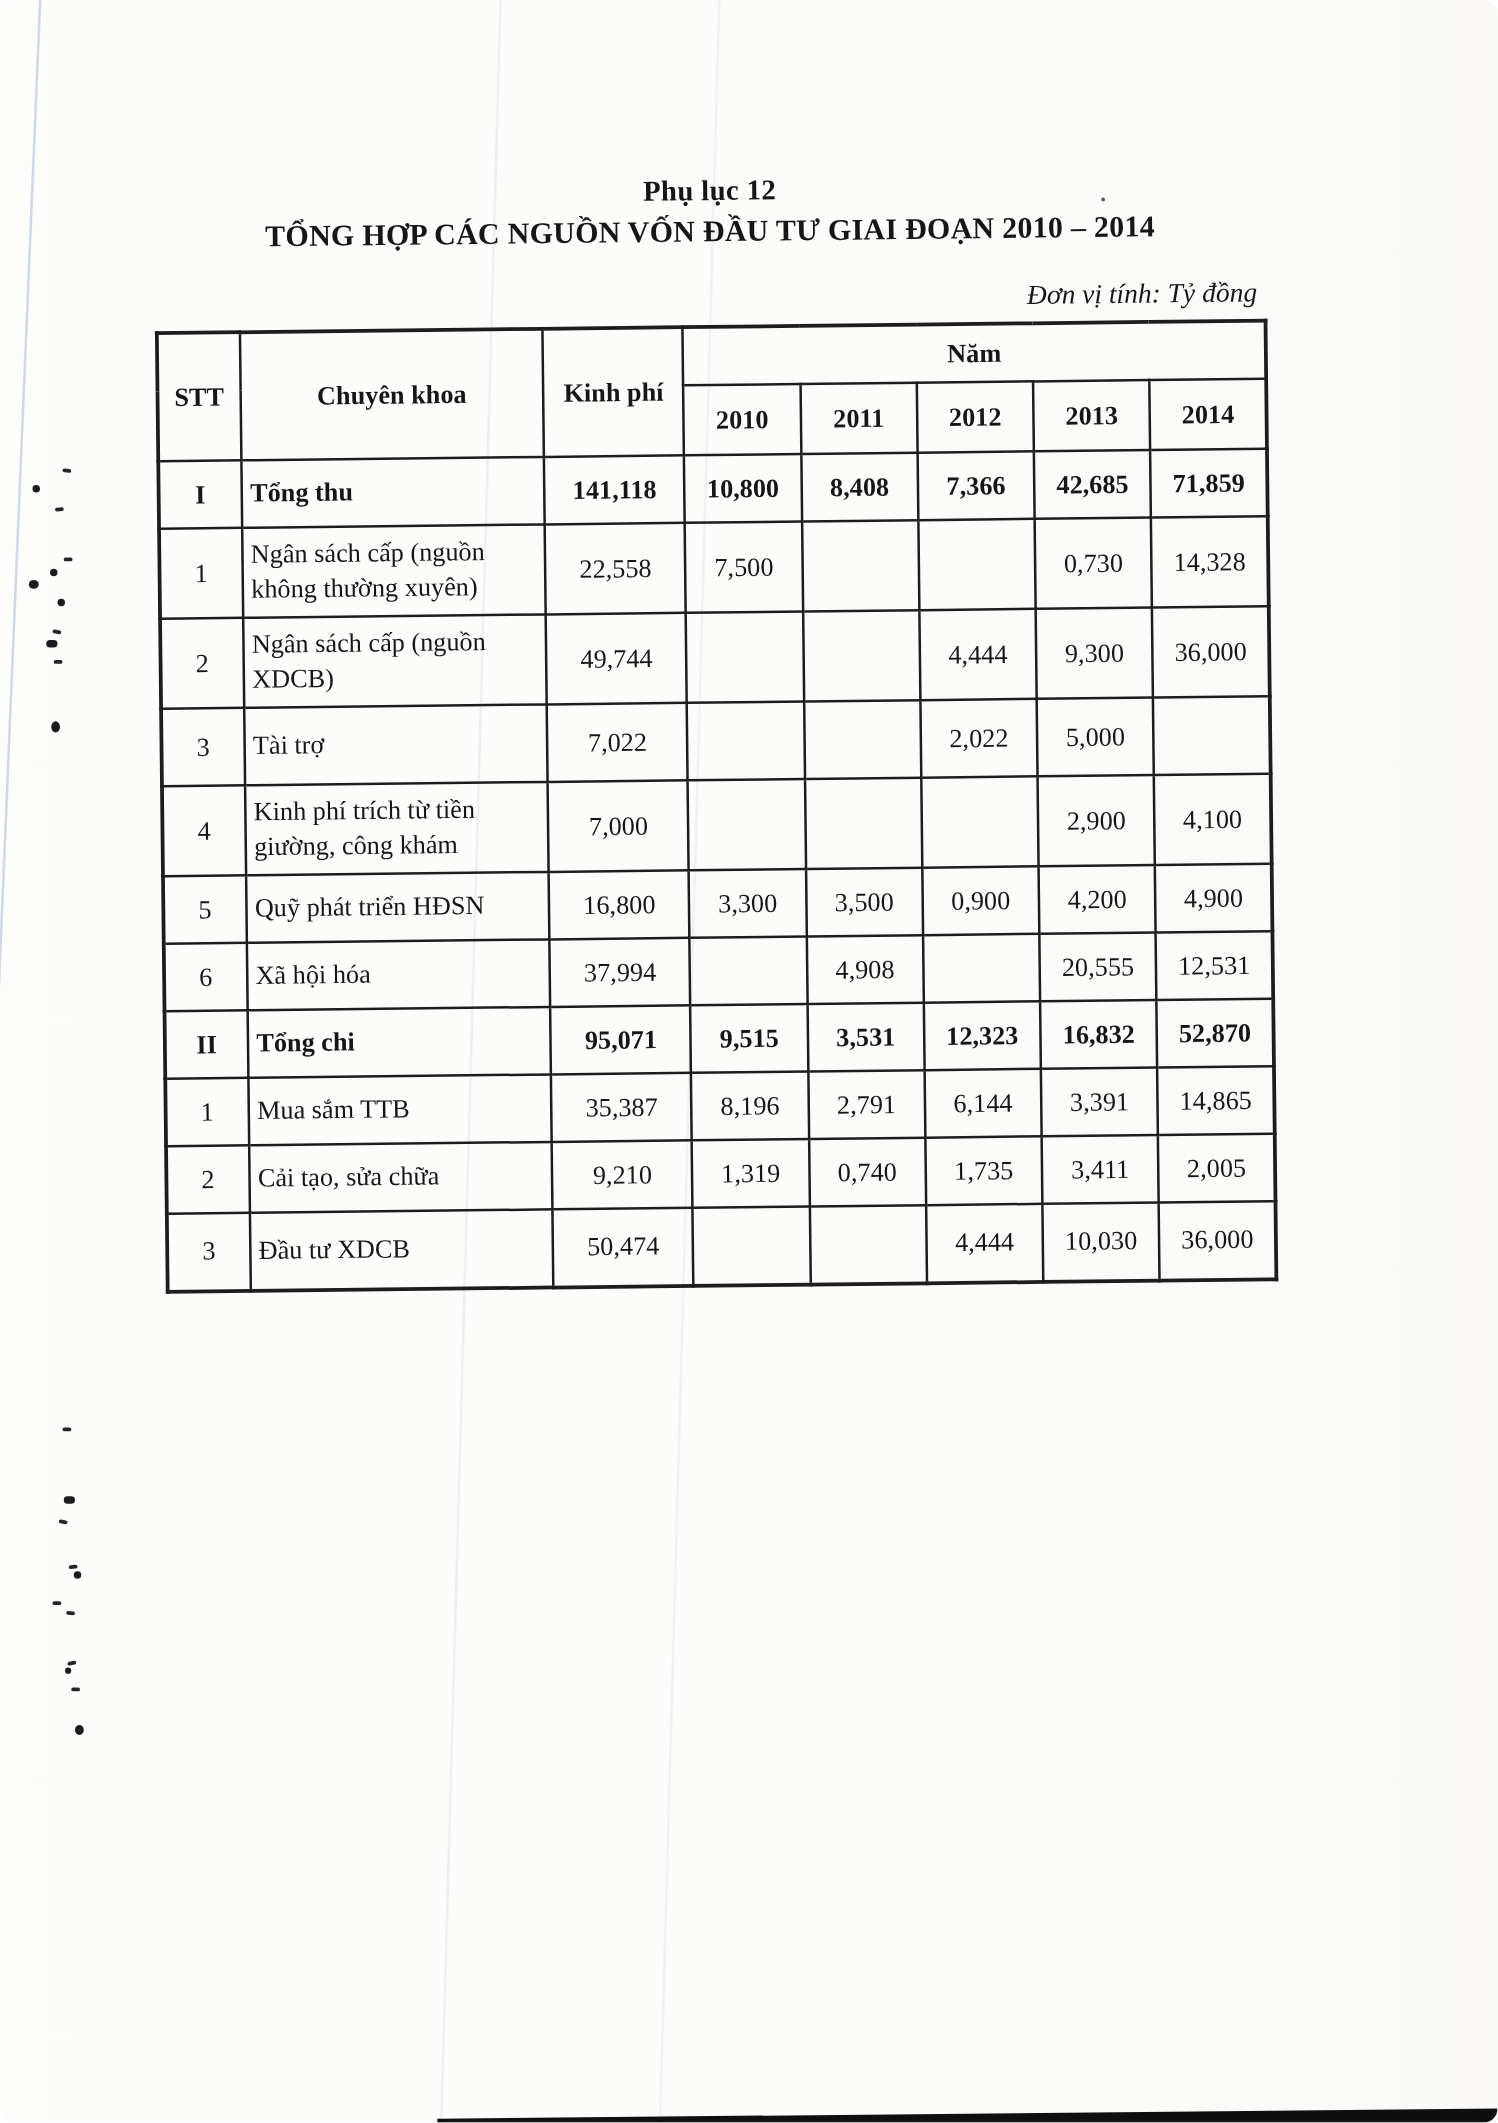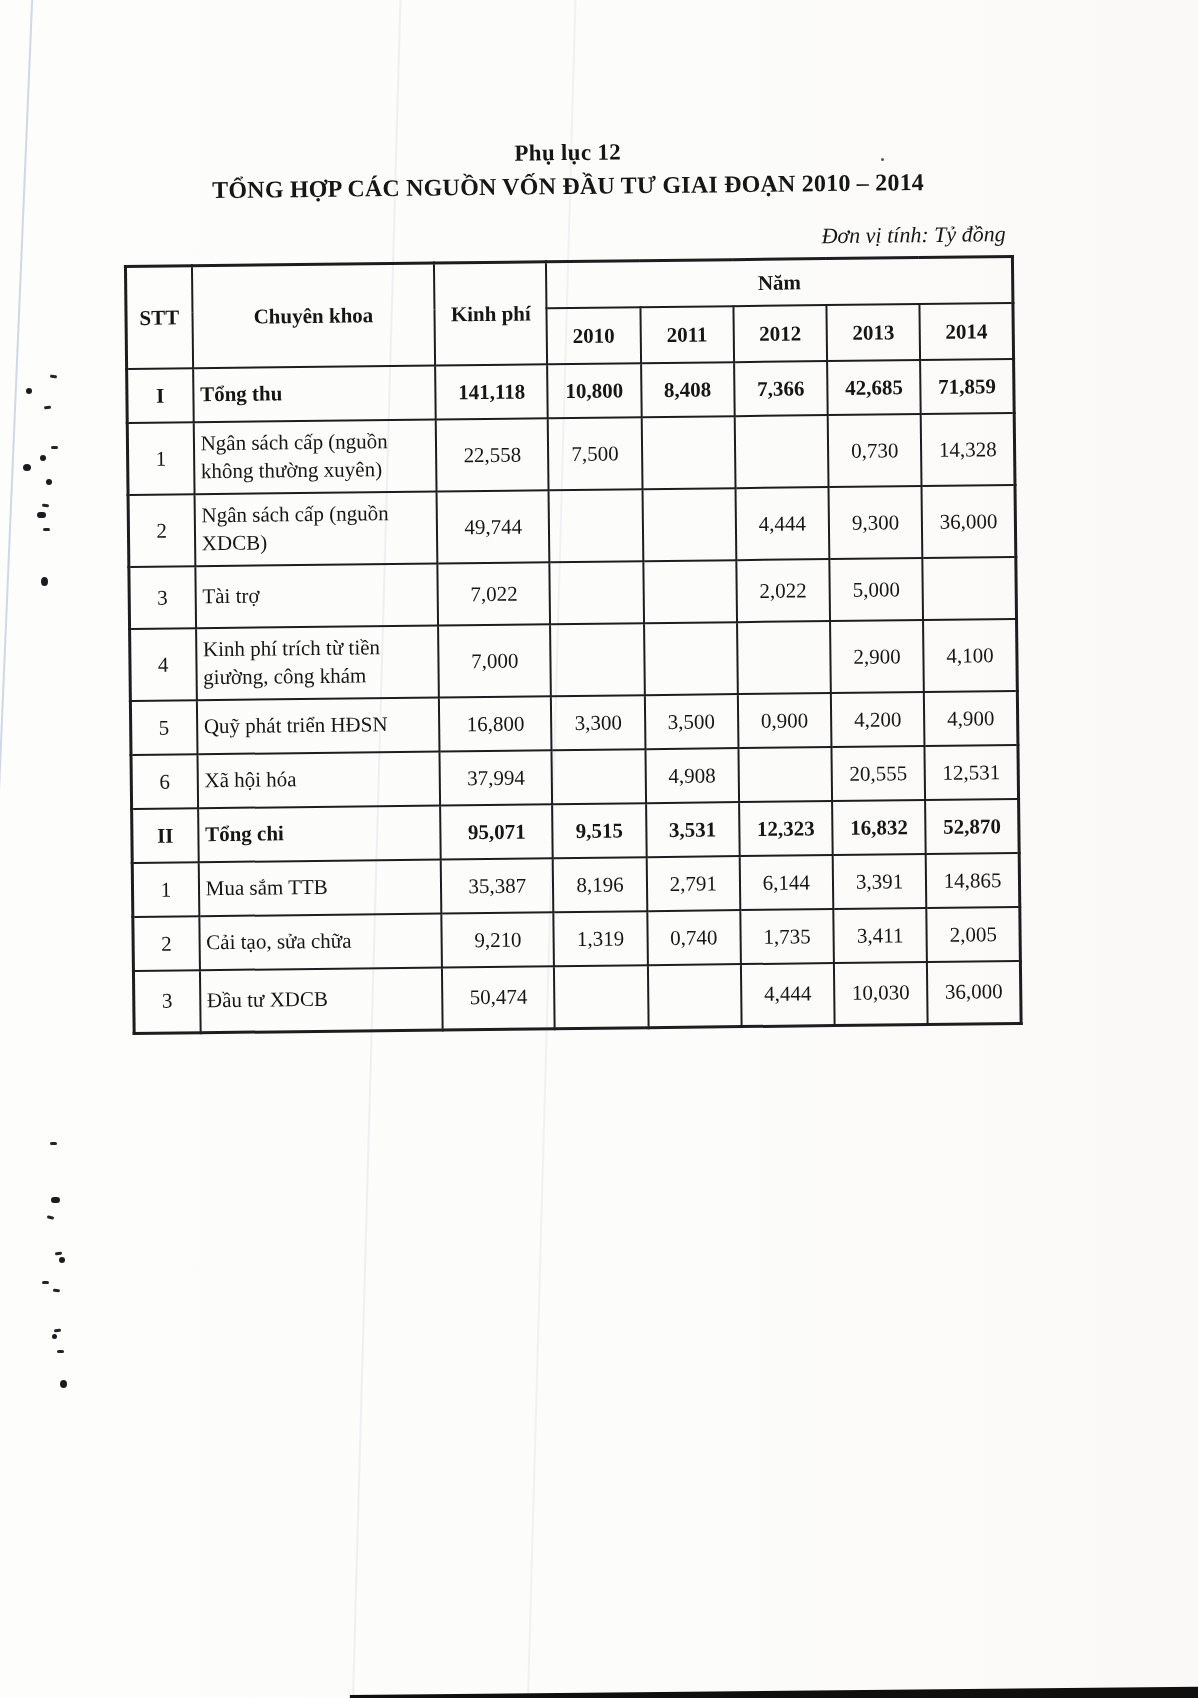--- a/index.html
+++ b/index.html
@@ -5,20 +5,21 @@
   html,body{margin:0;padding:0;}
   body{
     width:1198px;height:1698px;position:relative;overflow:hidden;
     background:#ffffff;
     font-family:"Liberation Serif","DejaVu Serif",serif;
     color:#161616;
   }
   .page{
     position:absolute;inset:0;overflow:hidden;
     background:linear-gradient(90deg,#fdfdfc 0%,#fcfcfa 55%,#faf9f7 100%);
+    border-radius:11px;
   }
   
   .streak{position:absolute;top:-20px;height:1760px;width:2px;pointer-events:none;}
   .streak.s1{left:32px;background:rgba(150,172,205,0.45);transform:rotate(2.4deg);transform-origin:top left;}
   .streak.s2{left:400px;background:rgba(185,195,210,0.22);transform:rotate(1.6deg);transform-origin:top left;}
   .streak.s3{left:575px;background:rgba(185,195,210,0.18);transform:rotate(1.6deg);transform-origin:top left;}
   
   .speck{position:absolute;background:#24242a;border-radius:2px;width:7px;height:3px;}
   .speck.blob{width:6px;height:6px;border-radius:50%;background:#1b1b20;}
   .speck.tiny{width:3px;height:3px;border-radius:50%;background:#55555c;}

